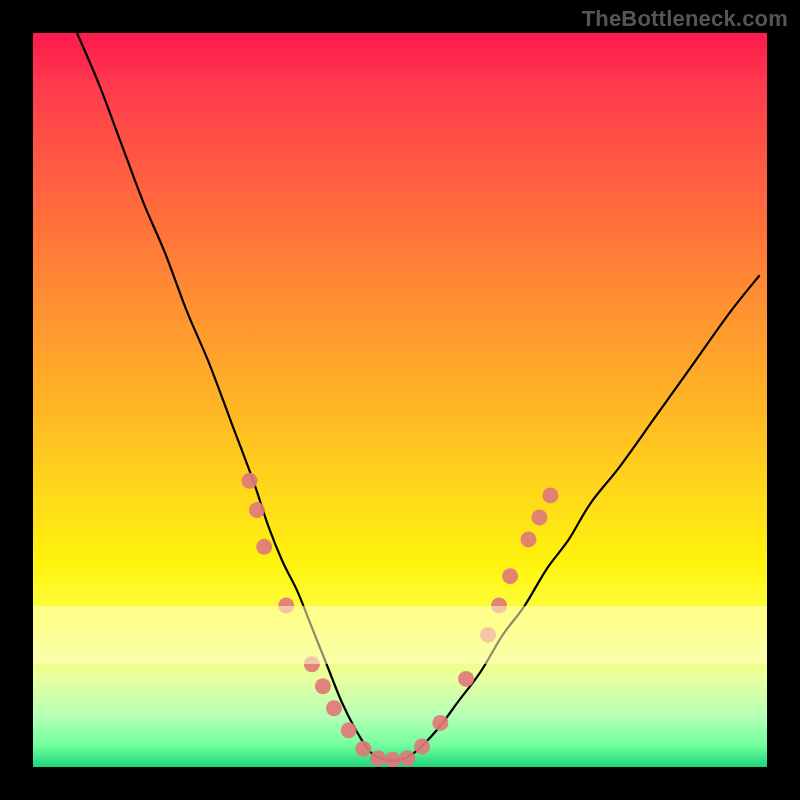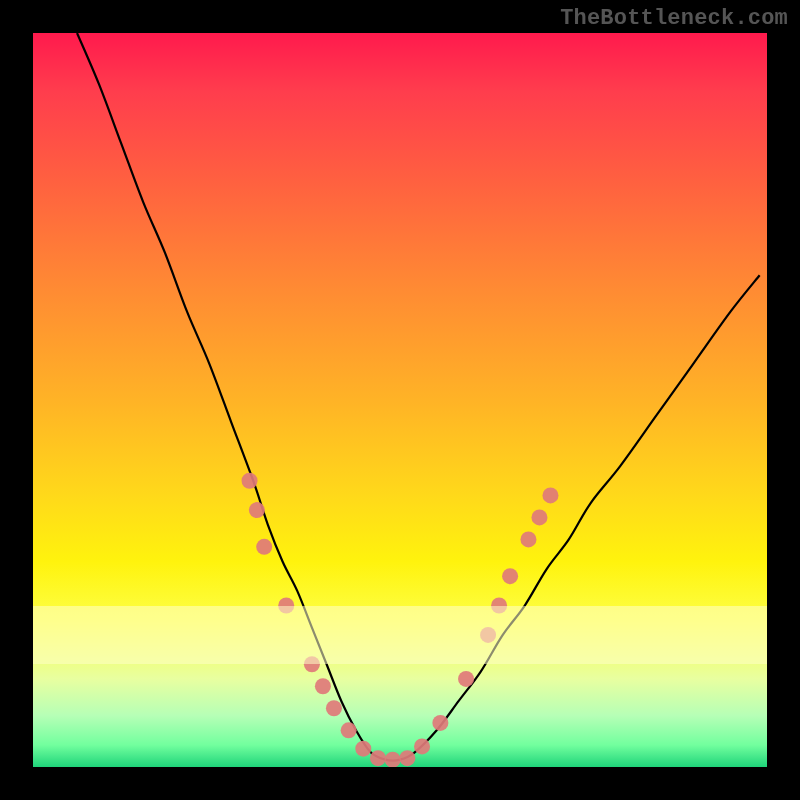--- a/index.html
+++ b/index.html
@@ -38,21 +38,21 @@
     width: 100%;
     top: 78%;
     height: 8%;
     background: rgba(255,255,200,0.55);
     pointer-events: none;
   }
   .watermark {
     position: absolute;
     top: 6px;
     right: 12px;
-    font-family: Liberation Mono, monospace;
+    font-family: Liberation Sans, sans-serif;
     font-size: 22px;
     font-weight: 600;
     color: #555;
     letter-spacing: 0.2px;
     user-select: none;
   }
   svg { display: block; }
 </style>
 </head>
 <body>

